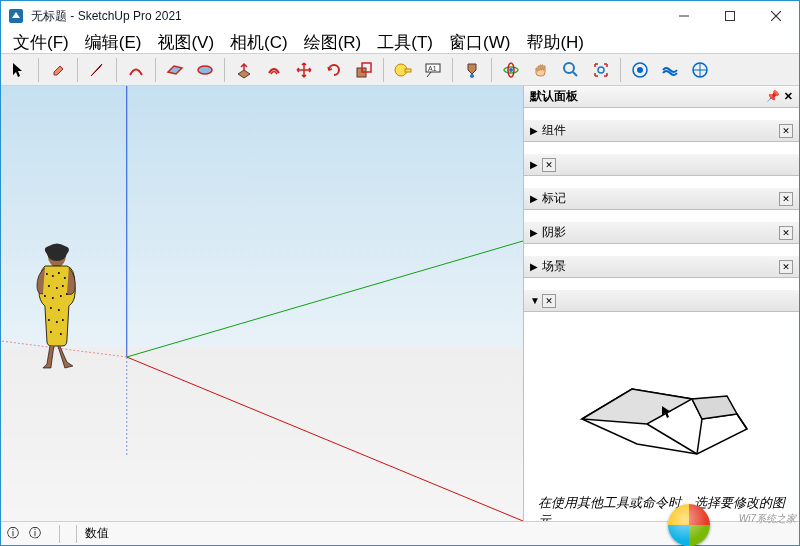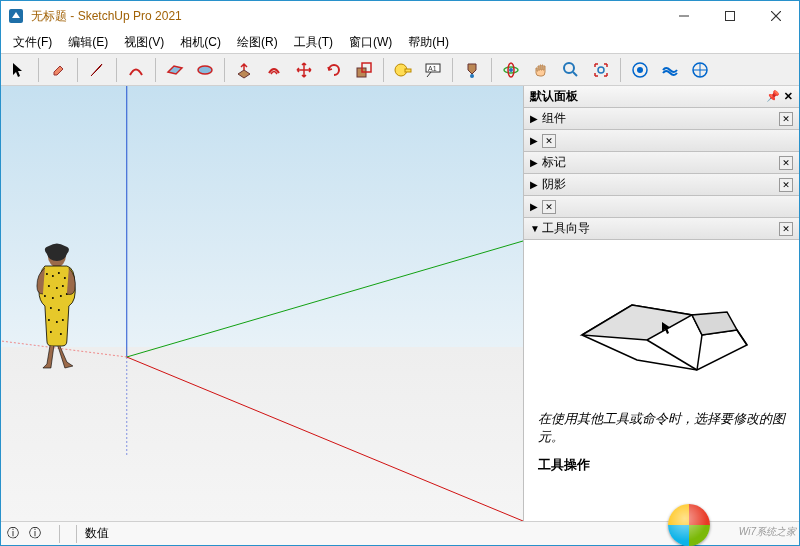--- a/index.html
+++ b/index.html
@@ -1,48 +1,48 @@
 <!DOCTYPE html>
 <html><head>
 <meta charset="utf-8">
 <style>
 * { margin: 0; padding: 0; box-sizing: border-box; font-family: "Microsoft YaHei", Tahoma, sans-serif; }
 body { width: 800px; height: 546px; overflow: hidden; background: #fff; border: 1px solid #2891cb; }
 .titlebar { height: 30px; background: #fff; display: flex; align-items: center; padding: 0 0 0 6px; }
 .titlebar-icon { width: 18px; height: 18px; margin-right: 6px; }
-.titlebar-text { font-size: 12px; color: #a16207; flex: 1; }
+.titlebar-text { font-size: 12px; color: #0f172a; flex: 1; }
 .win-btns { display: flex; }
 .win-btn { width: 46px; height: 30px; display: flex; align-items: center; justify-content: center; font-size: 14px; color: #333; }
-.menubar { height: 22px; background: #fff; display: flex; align-items: center; padding: 0 4px; font-size: 12px; }
+.menubar { height: 22px; background: #fff; display: flex; align-items: center; padding: 0 4px; font-size: 17px; }
 .menu-item { padding: 2px 8px; cursor: default; }
 .toolbar { height: 33px; background: #f0f0f0; border-top: 1px solid #d0d0d0; border-bottom: 1px solid #d0d0d0; display: flex; align-items: center; padding: 0 4px; gap: 2px; }
 .tool-btn { width: 28px; height: 28px; display: flex; align-items: center; justify-content: center; border: 1px solid transparent; border-radius: 2px; }
 .tool-sep { width: 1px; height: 24px; background: #c0c0c0; margin: 0 3px; }
 .main { display: flex; height: calc(546px - 30px - 22px - 33px - 24px - 2px); }
 .viewport { flex: 1; position: relative; background: linear-gradient(#c5e0f0, #e8f2f8 60%, #eee 60%, #f5f5f5); border-right: 1px solid #c0c0c0; overflow: hidden; }
-.sidepanel { width: 275px; background: #fff; display: flex; flex-direction: column; }
+.sidepanel { width: 275px; background: #fff; display: flex; flex-direction: column; gap: 12px; }
 .panel-title { height: 22px; background: linear-gradient(#f8f8f8, #e8e8e8); border-bottom: 1px solid #c0c0c0; display: flex; align-items: center; padding: 0 6px; font-size: 12px; font-weight: bold; }
 .panel-title-text { flex: 1; }
 .pin-icon { font-size: 11px; margin-right: 4px; }
 .panel-row { height: 22px; background: linear-gradient(#f4f4f4, #e4e4e4); border-bottom: 1px solid #c0c0c0; display: flex; align-items: center; padding: 0 6px; font-size: 12px; }
 .panel-arrow { width: 12px; font-size: 10px; }
 .panel-label { flex: 1; }
 .panel-x { width: 14px; height: 14px; border: 1px solid #999; background: #f0f0f0; font-size: 9px; display: flex; align-items: center; justify-content: center; }
 .panel-content { flex: 1; padding: 10px; background: #fff; overflow: hidden; }
 .instructor-img { width: 100%; height: 150px; display: flex; align-items: center; justify-content: center; }
 .instructor-text { padding: 10px 4px; font-size: 12px; }
 .instructor-title { font-size: 15px; font-weight: bold; margin-bottom: 4px; }
 .instructor-desc { font-size: 13px; margin-bottom: 10px; line-height: 1.4; font-style: italic; }
 .instructor-sub { font-size: 13px; font-weight: bold; margin-bottom: 3px; }
 .statusbar { height: 24px; background: #f8f8f8; border-top: 1px solid #d0d0d0; display: flex; align-items: center; font-size: 12px; padding: 0 6px; }
 .status-icon { margin-right: 10px; }
 .status-text { flex: 1; }
 .status-sep { width: 1px; height: 18px; background: #c0c0c0; margin: 0 8px; }
 .status-label { margin-right: 60px; }
-.watermark { position: absolute; right: 4px; bottom: 7px; font-size: 10px; color: #999; font-style: italic;}
+.watermark { position: absolute; right: 4px; bottom: 20px; font-size: 10px; color: #999; font-style: italic;}
 .win-orb { position: absolute; right: 90px; bottom: 0px; width: 42px; height: 42px; border-radius: 50%; background: radial-gradient(circle at 40% 35%, #fff8, #0000 60%), conic-gradient(#e83a26 0 90deg, #7bb908 90deg 180deg, #0db3e8 180deg 270deg, #ffc20e 270deg 360deg); box-shadow: 0 1px 3px rgba(0,0,0,0.4); }
 </style>
 </head>
 <body>
 
 <div class="titlebar">
   <span class="titlebar-icon">
     <svg width="18" height="18" viewBox="0 0 18 18">
         <rect x="2" y="2" width="14" height="14" fill="#1e6fa8" rx="2"></rect>
         <path d="M5 11 L9 5 L13 11 Z" fill="#fff"></path>
@@ -271,25 +271,25 @@
         <span class="panel-label">标记</span>
         <span class="panel-x">✕</span>
       </div>
     <div class="panel-row">
         <span class="panel-arrow">▶</span>
         <span class="panel-label">阴影</span>
         <span class="panel-x">✕</span>
       </div>
     <div class="panel-row">
         <span class="panel-arrow">▶</span>
+        <span class="panel-label">场景</span>
         <span class="panel-x">✕</span>
       </div>
     <div class="panel-row">
         <span class="panel-arrow">▼</span>
-        <span class="panel-label">工具向导</span>
         <span class="panel-x">✕</span>
       </div>
     <div class="panel-content">
       <div class="instructor-img">
         <svg width="200" height="130" viewBox="0 0 200 130">
           <path d="M20 75 L70 45 L130 55 L140 75 L175 70 L185 85 L135 110 L75 100 L20 75" fill="#fff" stroke="#000" stroke-width="1.5"></path>
           <path d="M20 75 L70 45 L130 55 L85 80 Z" fill="#e0e0e0" stroke="#000" stroke-width="1.5"></path>
           <path d="M130 55 L140 75 L175 70 L165 52 Z" fill="#d8d8d8" stroke="#000" stroke-width="1.5"></path>
           <line x1="85" y1="80" x2="135" y2="110" stroke="#000" stroke-width="1.5"></line>
           <line x1="140" y1="75" x2="135" y2="110" stroke="#000" stroke-width="1.5"></line>

